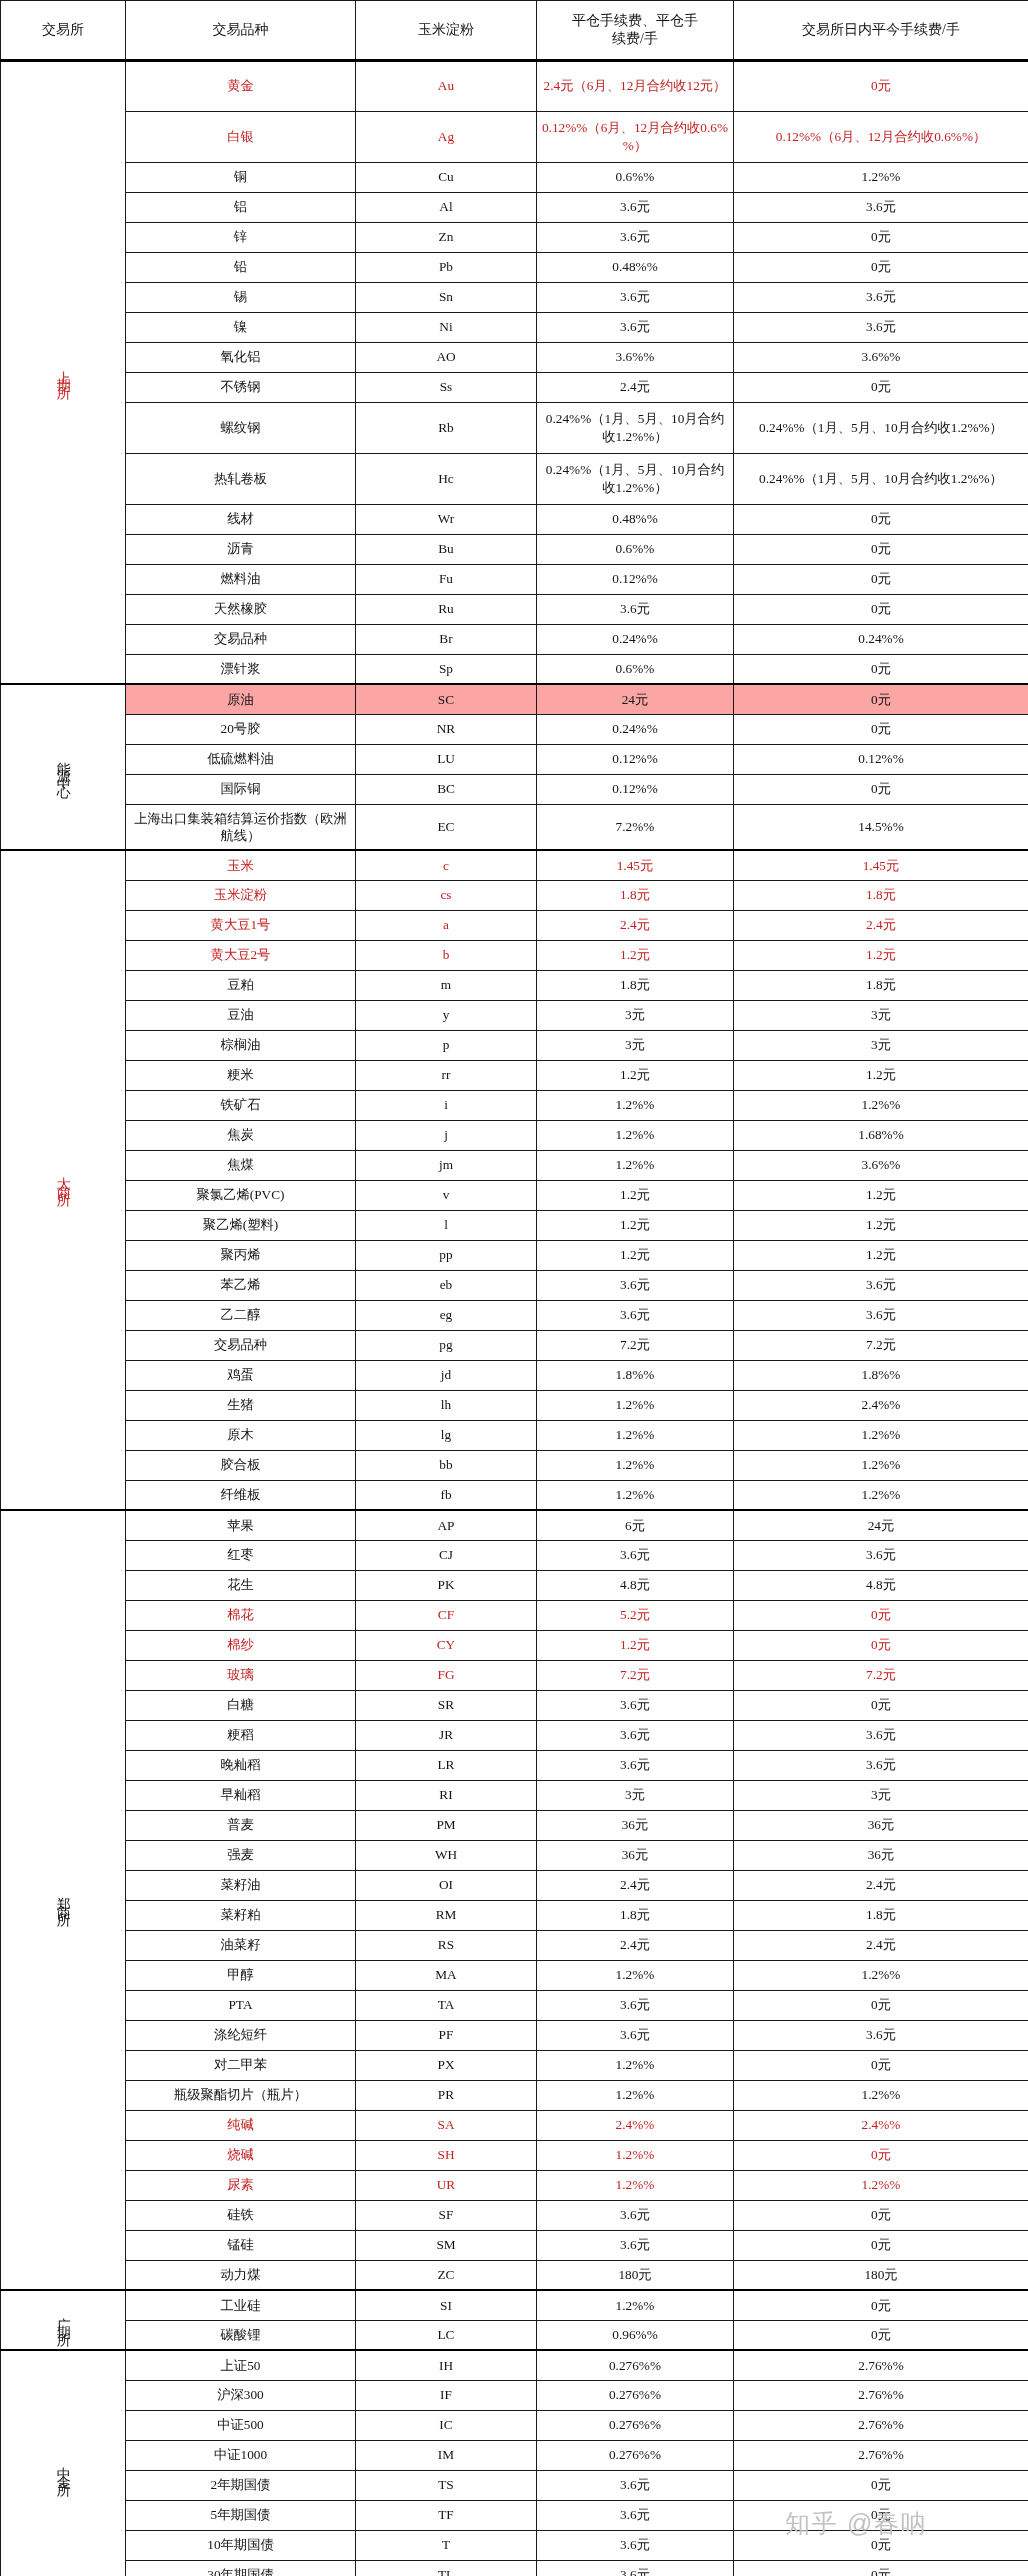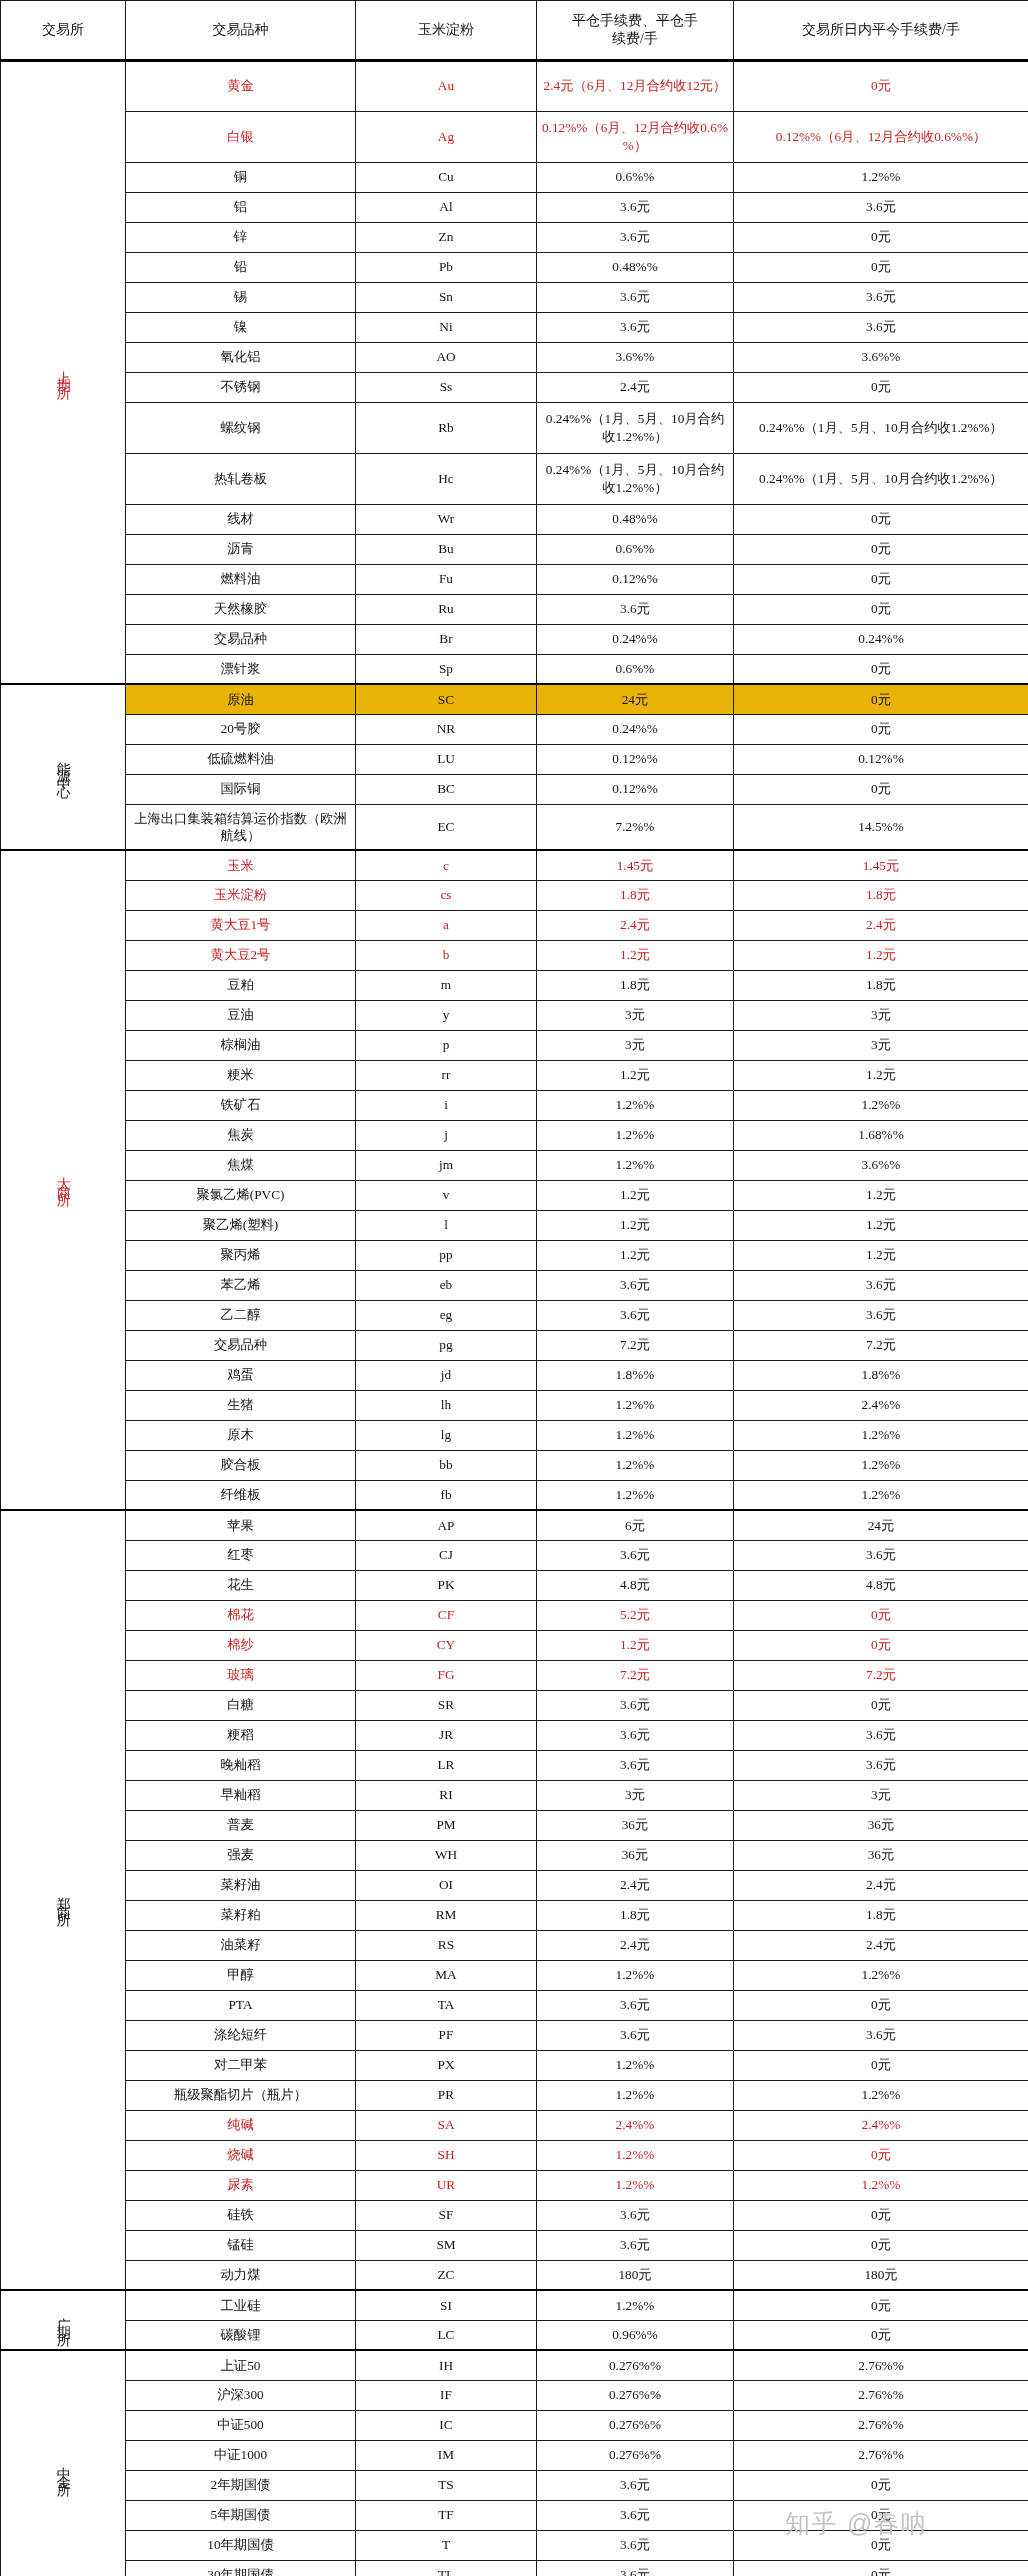--- a/index.html
+++ b/index.html
@@ -8,21 +8,21 @@
   th,td{border:0.8px solid #1a1a1a;text-align:center;vertical-align:middle;
         font-size:13.3px;color:#141414;padding:0.8px 3.3px;line-height:1.3;
         font-family:"Liberation Serif","DejaVu Serif",serif;word-break:break-all;}
   thead th{height:56px;border-bottom:3.3px solid #000;font-weight:normal;font-size:14px;}
   thead th .hdr-wrap{display:inline-block;max-width:134px;}
   tbody tr{height:30px;}
   tbody tr.tall{height:51px;}
   tbody tr.mid{height:46px;padding-left:24px;}
   tbody tr.group-start td{border-top:2.5px solid #000;}
   tbody tr.red td{color:#c32222;}
-  tbody tr.hl td{background:#eab308;}
+  tbody tr.hl td{background:#fca5a5;}
   tbody tr.hl td.exchange-cell{background:#fff;}
   td.exchange-cell{background:#fff;}
   .vlabel{writing-mode:vertical-rl;text-orientation:upright;letter-spacing:0.55em;
           line-height:1.6;font-size:14px;margin:0 auto;display:inline-block;}
   .g4 .vlabel{height:46px;}
   .watermark{position:absolute;left:785px;top:2507px;font-size:25px;color:#c2c2c2;
              font-family:"Liberation Sans","DejaVu Sans",sans-serif;letter-spacing:1.7px;
              pointer-events:none;white-space:nowrap;}
 </style>
 </head>

